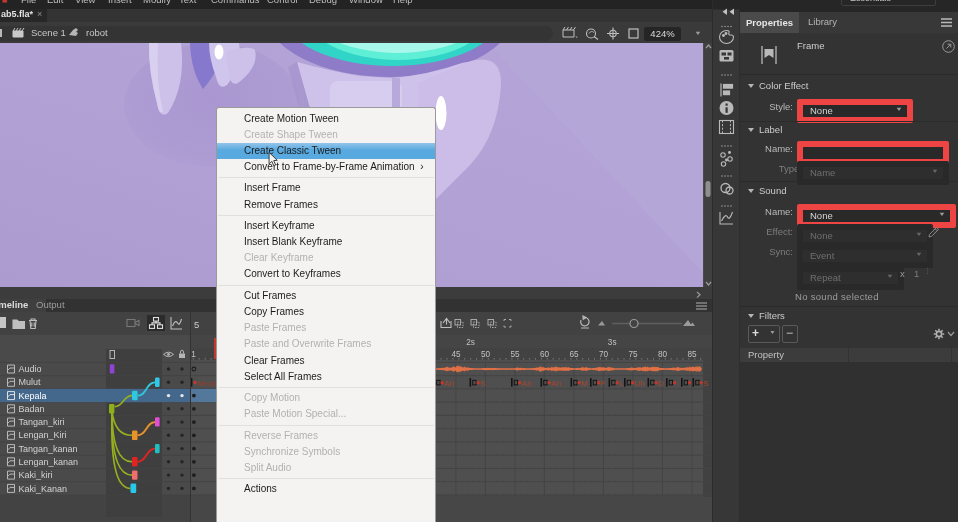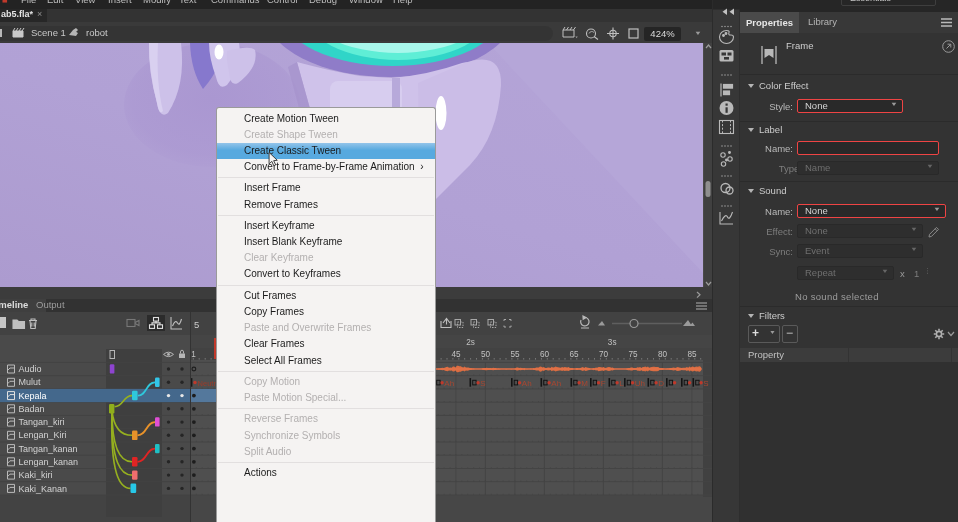--- a/index.html
+++ b/index.html
@@ -15,21 +15,21 @@
   #vscroll{left:703px;top:43px;width:9px;height:244px;background:#404040;border-left:1px solid #4a4a4a;box-sizing:border-box;}
   #hscroll{left:0;top:287px;width:712px;height:12px;background:#3c3c3c;}
   #tl{left:0;top:299px;width:712px;height:223px;background:#393939;overflow:hidden;}
   #tltabs{left:0;top:0;width:712px;height:12.5px;background:#323232;}
   #tlactive{position:absolute;left:0;top:0;width:46px;height:12.5px;background:#3f3f3f;color:#dcdcdc;font-size:9.5px;font-weight:bold;overflow:hidden;}
   #tltool{left:0;top:12.5px;width:712px;height:23.5px;background:#424242;}
   #iconstrip{left:712px;top:0;width:28px;height:522px;background:#373737;border-left:1px solid #2b2b2b;border-right:1px solid #2e2e2e;box-sizing:border-box;}
   #props{left:740px;top:0;width:218px;height:522px;background:#333333;font-size:9.5px;color:#c9c9c9;}
   .plabel{position:absolute;width:50px;text-align:right;color:#b9b9b9;}
   .plabel.dim{color:#7d7d7d;}
-  .pfield{position:absolute;height:12px;background:#292929;border:1px solid #ef4444;border-radius:2px;color:#d6d6d6;}
+  .pfield{position:absolute;height:12px;background:#292929;border:6px solid #ef4444;border-radius:2px;color:#d6d6d6;}
   .pfield.dim{background:#2e2e2e;border-color:#292929;color:#6f6f6f;}
   .pfield .tx{position:absolute;left:7px;top:0px;}
   .pfield .ch{position:absolute;right:4px;top:0px;color:#9a9a9a;font-size:8px;transform:scaleY(0.7);}
   .pfield.dim .ch{color:#666666;}
   .sect{position:absolute;color:#cccccc;}
   .sect:before{content:"";display:inline-block;width:0;height:0;border-left:3.5px solid transparent;border-right:3.5px solid transparent;border-top:4.5px solid #b5b5b5;margin-right:5px;vertical-align:1px;}
   #cmenu{left:216px;top:107px;width:219.5px;height:416px;background:#f5f3f2;
     border:1px solid #9a9a9a;border-radius:3px 3px 0 0;border-bottom:none;box-sizing:border-box;z-index:50;
     padding-top:2.5px;}
   .ci{height:16.2px;line-height:16.5px;padding-left:27px;font-size:10px;color:#1b1b1b;white-space:nowrap;position:relative;}
@@ -495,21 +495,21 @@
       <div class="abs" style="left:0;top:0;width:59px;height:21px;background:#4a4a4a;color:#e6e6e6;font-weight:bold;line-height:21px;text-align:center;">Properties</div>
       <span class="abs" style="left:68px;top:4px;color:#b5b5b5;">Library</span>
       <svg class="abs" style="left:201px;top:6px" width="12" height="10">
           <path d="M0,1 h11 M0,4.5 h11 M0,8 h11" stroke="#b9b9b9" stroke-width="1.3"></path>
         </svg>
     </div>
     <svg class="abs" style="left:20px;top:45px" width="18" height="20" viewBox="0 0 18 20">
       <path d="M2,1 v18 M16,1 v18" stroke="#b9b9b9" stroke-width="1.3"></path>
       <path d="M4.5,4 h9 v9 l-4.5,-3 -4.5,3 z" fill="#b9b9b9"></path>
     </svg>
-    <span class="abs" style="left:46px;top:40px;color:#cfcfcf;">Frame</span>
+    <span class="abs" style="left:57px;top:40px;color:#cfcfcf;">Frame</span>
     <svg class="abs" style="left:202px;top:40px" width="13" height="13">
         <circle cx="6.5" cy="6.5" r="5.8" fill="none" stroke="#9a9a9a" stroke-width="1"></circle>
         <path d="M4.5,8.5 L8.5,4.5 M5.5,4.2 h3.3 v3.3" stroke="#9a9a9a" stroke-width="1" fill="none"></path>
       </svg>
     <div class="abs" style="left:0;top:74px;width:218px;height:1px;background:#2b2b2b;"></div>
 
     <div class="sect" style="left:8px;top:80px;">Color Effect</div>
     <span class="plabel" style="left:3px;top:101px;">Style:</span>
     <div class="pfield" style="left:57px;top:99px;width:104px;">
         <span class="tx">None</span>
@@ -589,20 +589,21 @@
     <div class="ci">Insert Frame</div>
     <div class="ci">Remove Frames</div>
     <div class="csep"></div>
     <div class="ci">Insert Keyframe</div>
     <div class="ci">Insert Blank Keyframe</div>
     <div class="ci dis">Clear Keyframe</div>
     <div class="ci">Convert to Keyframes</div>
     <div class="csep"></div>
     <div class="ci">Cut Frames</div>
     <div class="ci">Copy Frames</div>
+    <div class="ci dis">Paste Frames</div>
     <div class="ci dis">Paste and Overwrite Frames</div>
     <div class="ci">Clear Frames</div>
     <div class="ci">Select All Frames</div>
     <div class="csep"></div>
     <div class="ci dis">Copy Motion</div>
     <div class="ci dis">Paste Motion Special...</div>
     <div class="csep"></div>
     <div class="ci dis">Reverse Frames</div>
     <div class="ci dis">Synchronize Symbols</div>
     <div class="ci dis">Split Audio</div>

